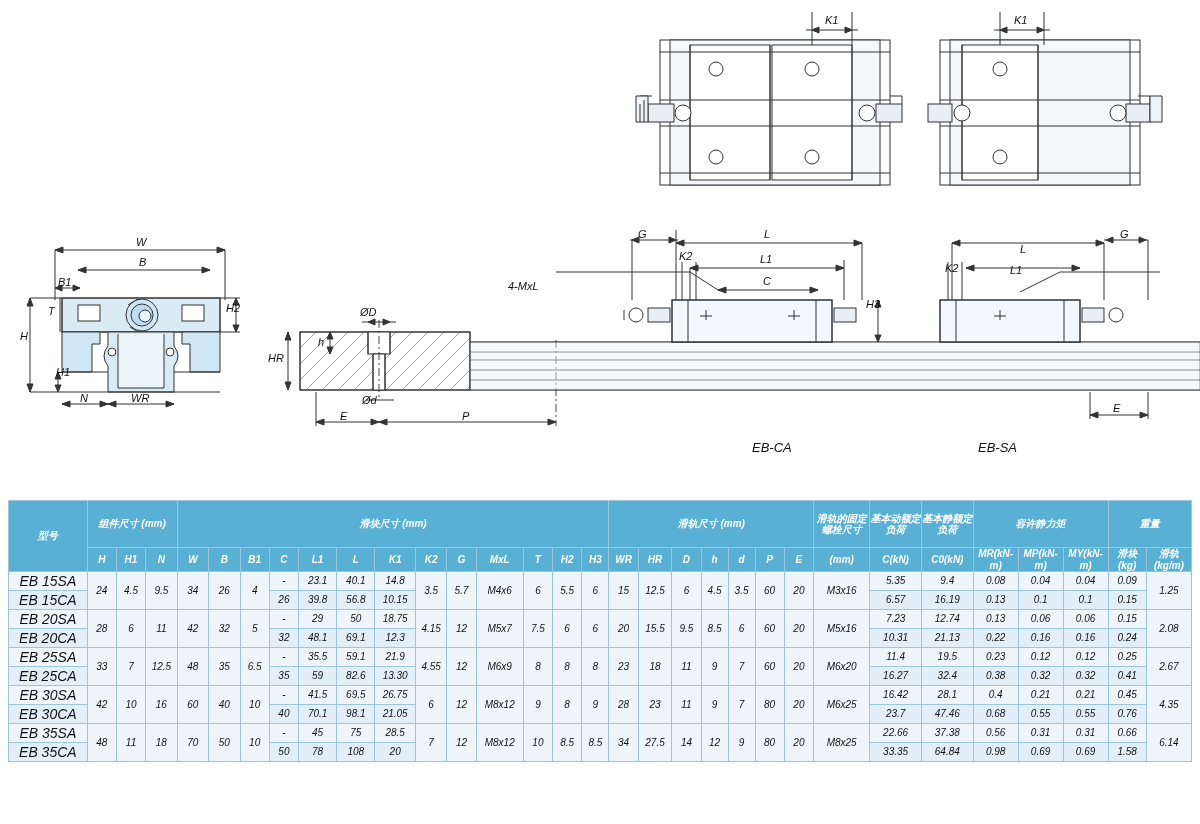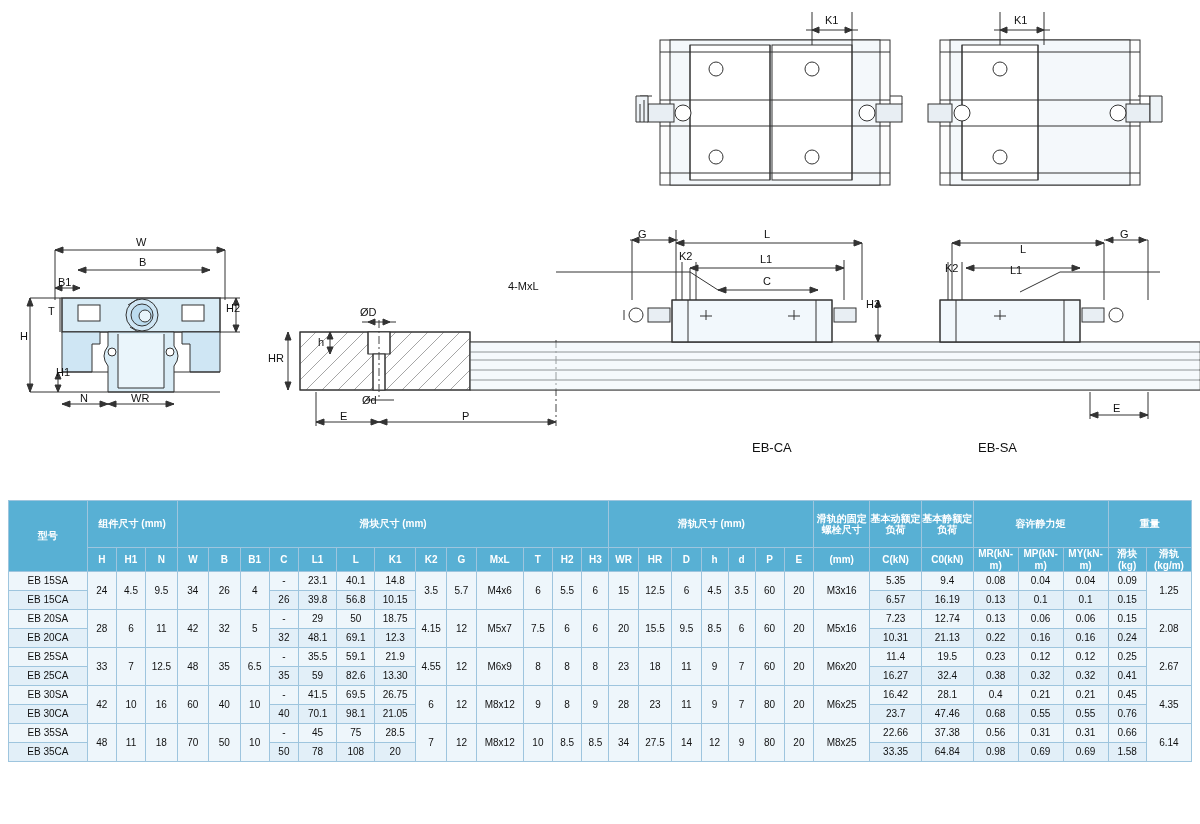--- a/index.html
+++ b/index.html
@@ -1,42 +1,42 @@
 <!DOCTYPE html>
 <html><head>
 <meta charset="utf-8">
 <style>
   html,body{margin:0;padding:0;}
   body{
     width:1200px;height:824px;background:#ffffff;
     font-family:"Liberation Sans", sans-serif;
     color:#1b1b1b;overflow:hidden;position:relative;
   }
-  .canvas{position:relative;width:1200px;height:648px;}
+  .canvas{position:relative;width:1200px;height:648px;font-style:italic;}
 
   
   .drawings{position:absolute;left:0;top:0;width:1200px;height:480px;}
   .lbl{position:absolute;font-size:11px;color:#111;white-space:nowrap;}
   .lbl.big{font-size:13px;}
   svg{position:absolute;left:0;top:0;}
 
   
   .tablewrap{position:absolute;left:8px;top:500px;width:1184px;}
   table.spec{border-collapse:collapse;width:1184px;table-layout:fixed;
     font-size:10px;color:#111;}
   table.spec th,table.spec td{
     border:1px solid #9ec5de;text-align:center;vertical-align:middle;
     padding:0;line-height:1.15;
   }
   table.spec thead th{background:#58b0d4;color:#ffffff;font-weight:bold;font-size:10px;}
   table.spec thead th.h1{height:46px;}
   table.spec thead th.h2{height:22px;}
   table.spec tbody td{background:#eef6fb;height:18px;}
   table.spec tbody tr.alt td{background:#e2eff8;}
-  .model{background:#eef6fb;text-align:left;padding-left:6px;font-size:10px;}
+  .model{background:#eef6fb;text-align:left;padding-left:6px;font-size:14px;}
   .cornercell{background:#58b0d4;color:#fff;font-size:14px;font-weight:bold;}
   .tiny{font-size:9px;}
 </style>
 </head>
 <body>
 
 <div class="canvas">
 
   <div class="drawings">
 

